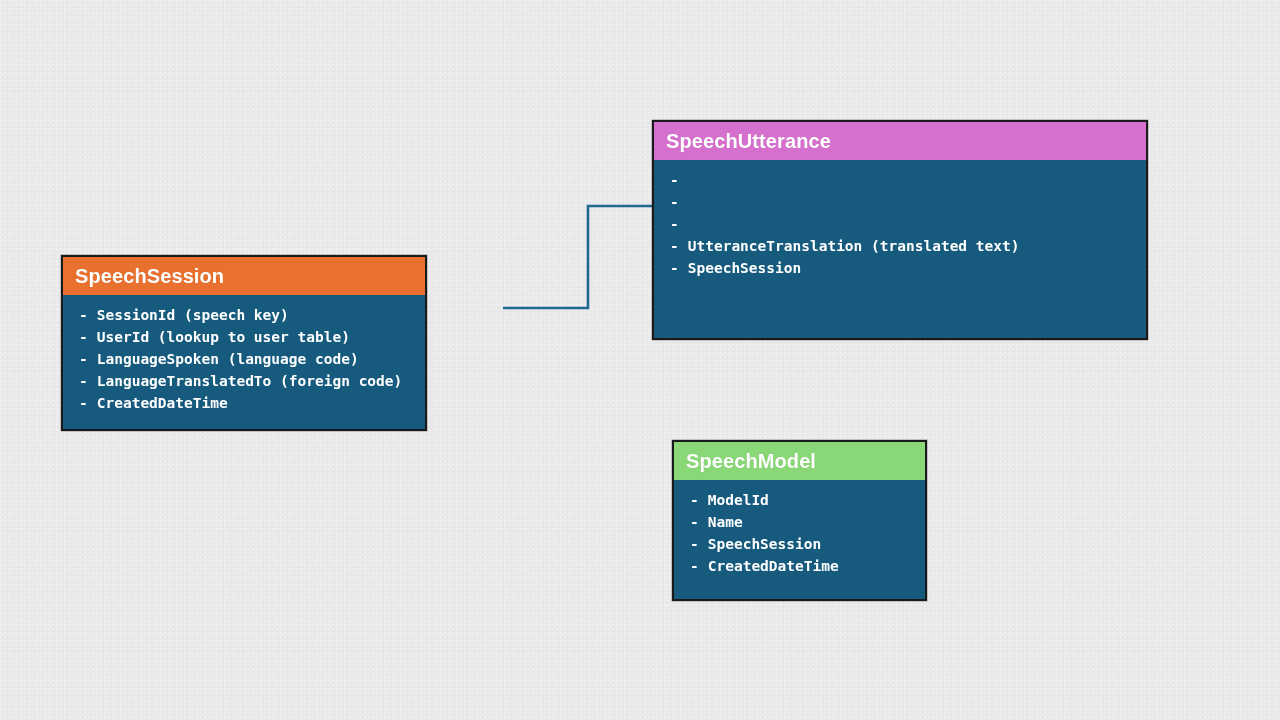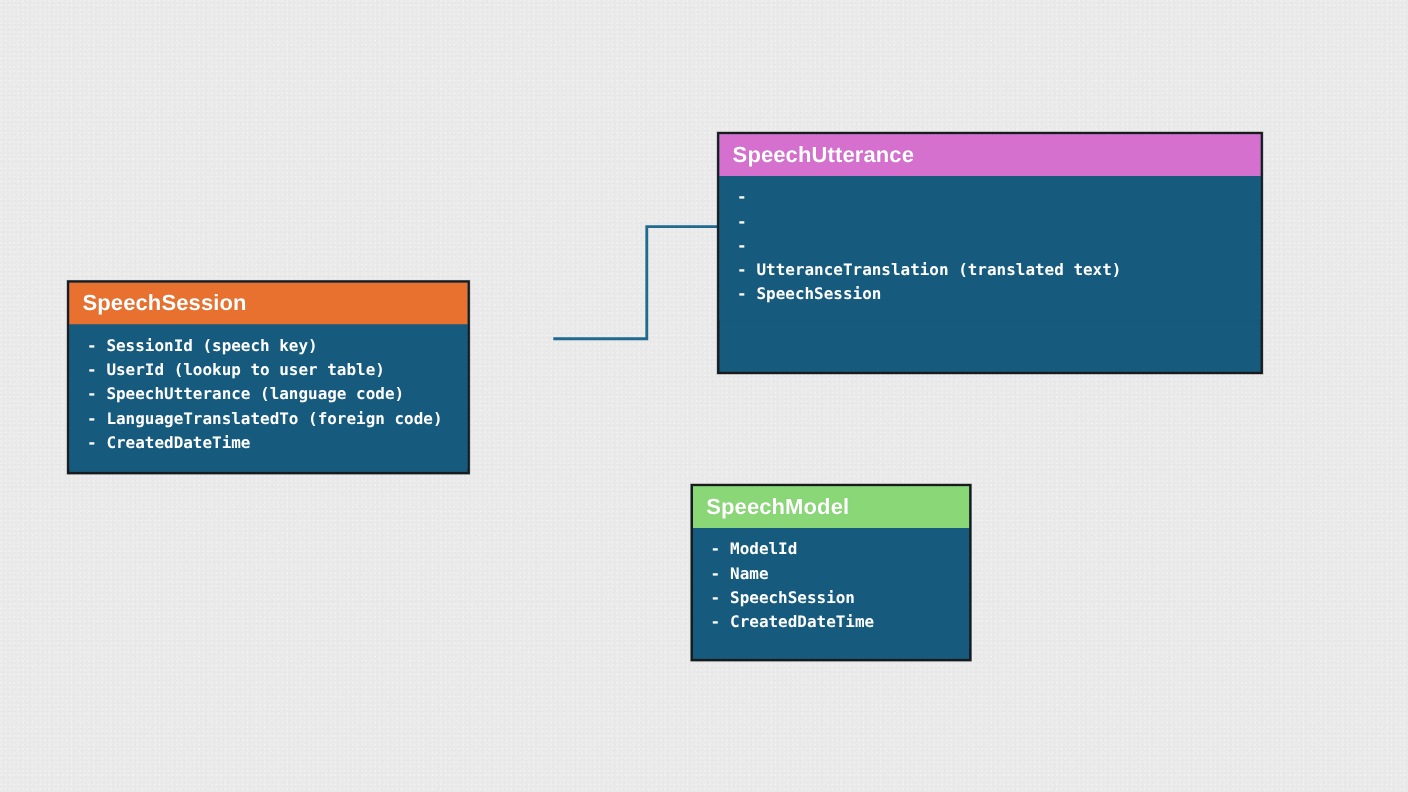--- a/index.html
+++ b/index.html
@@ -92,21 +92,21 @@
 
   #entity-speechutterance {
     left: 652px;
     top: 120px;
     width: 496px;
     height: 220px;
   }
   #entity-speechutterance .entity-header { background: #d670ce; }
 
   #entity-speechmodel {
-    left: 628px;
+    left: 672px;
     top: 440px;
     width: 255px;
     height: 161px;
   }
   #entity-speechmodel .entity-header { background: #89d776; }
 </style>
 </head>
 <body>
 
 <div id="noise-layer"></div>
@@ -123,21 +123,21 @@
       <div class="field-row">
         <span class="field-dash">-</span>
         <span>SessionId (speech key)</span>
       </div>
       <div class="field-row">
         <span class="field-dash">-</span>
         <span>UserId (lookup to user table)</span>
       </div>
       <div class="field-row">
         <span class="field-dash">-</span>
-        <span>SpeechUtterance (language code)</span>
+        <span>LanguageSpoken (language code)</span>
       </div>
       <div class="field-row">
         <span class="field-dash">-</span>
         <span>LanguageTranslatedTo (foreign code)</span>
       </div>
       <div class="field-row">
         <span class="field-dash">-</span>
         <span>CreatedDateTime</span>
       </div>
     </div>

